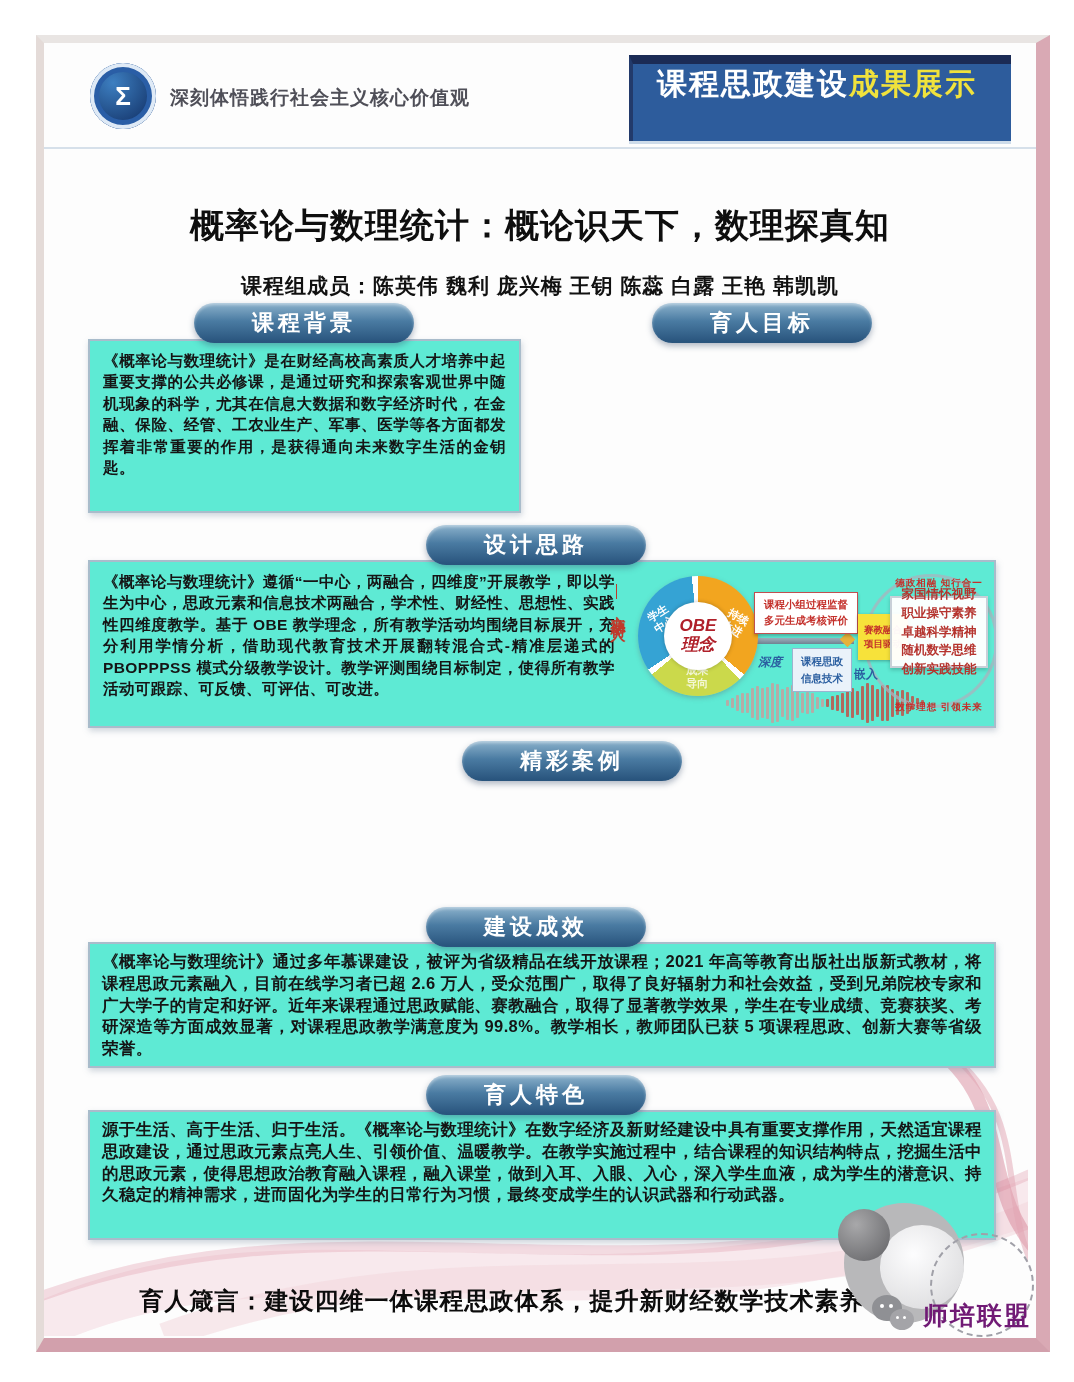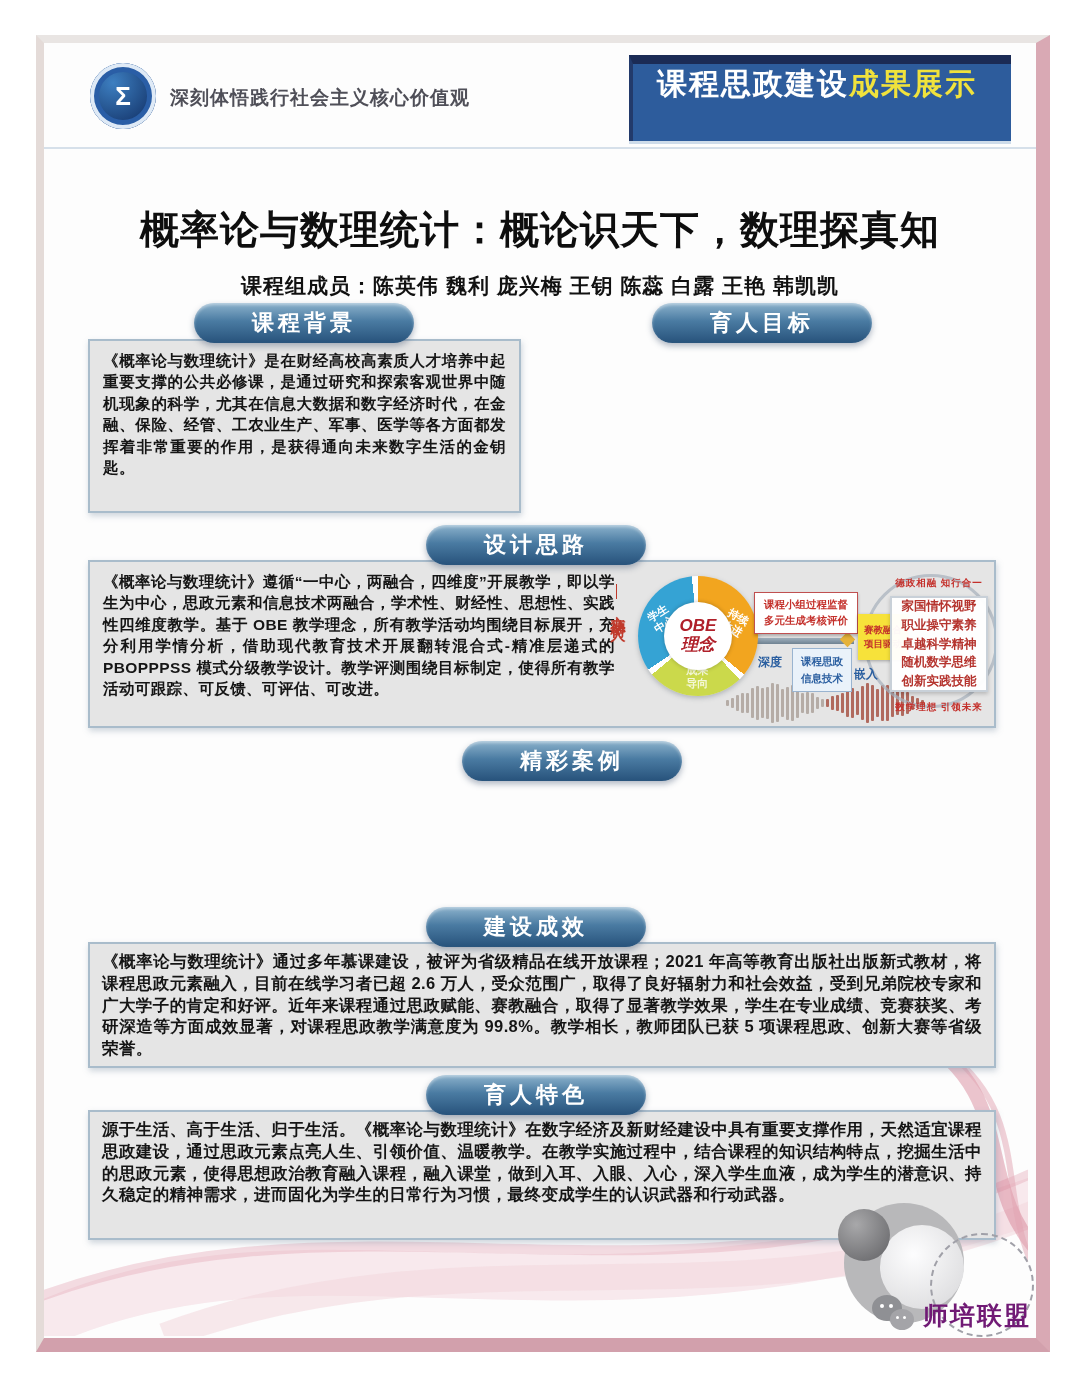--- a/index.html
+++ b/index.html
@@ -24,32 +24,32 @@
         background:#2d5c9c;border-top:9px solid #1b2b55;border-left:4px solid #223a6b;
         box-shadow:0 3px 0 rgba(185,205,225,.7);
         display:flex;align-items:flex-start;padding-left:24px;box-sizing:border-box;
         font-size:30px;font-weight:800;letter-spacing:2px;z-index:2;}
   .banner .w{color:#ffffff;}
   .banner .y{color:#f0e23c;}
   .header-line{position:absolute;left:0;top:104px;width:100%;height:2px;
         background:#d6e0ea;z-index:1;}
 
   .title{position:absolute;left:0;top:160px;width:100%;text-align:center;
-        font-size:39px;font-weight:800;color:#0e0e0e;letter-spacing:1px;z-index:2;}
+        font-size:34px;font-weight:800;color:#0e0e0e;letter-spacing:1px;z-index:2;}
   .members{position:absolute;left:0;top:229px;width:100%;text-align:center;
         font-size:21px;font-weight:700;color:#111;letter-spacing:1px;z-index:2;}
 
   
   .pill{position:absolute;width:220px;height:40px;border-radius:22px;
         display:flex;align-items:center;justify-content:center;
         color:#fff;font-size:22px;font-weight:700;letter-spacing:4px;
         background:linear-gradient(180deg,#8cb2cc 0%,#4a7ba2 45%,#27527b 100%);
         box-shadow:0 3px 6px rgba(60,80,110,.4), inset 0 2px 3px rgba(255,255,255,.4);
         z-index:3;}
-  .panel{position:absolute;background:#e5e5e5;border:2px solid #a9bccb;box-sizing:border-box;
+  .panel{position:absolute;background:#5eead4;border:2px solid #a9bccb;box-sizing:border-box;
         box-shadow:1px 3px 6px rgba(120,140,160,.35);z-index:2;}
   .panel .txt{padding:9px 13px;font-size:15.5px;font-weight:700;color:#151515;
         text-align:justify;line-height:1.38;letter-spacing:.4px;}
   .panel.wide .txt{font-size:16.5px;line-height:1.32;padding:7px 12px;}
 
   
   .design-box{overflow:hidden;}
   .design-text{position:absolute;left:0;top:0;width:512px;}
   .lide{position:absolute;left:518px;top:22px;writing-mode:vertical-rl;
         color:#c0392b;font-size:15px;font-weight:800;letter-spacing:4px;z-index:2;}
@@ -75,32 +75,32 @@
         background:linear-gradient(180deg,#9fb0bd,#6f8292);z-index:1;}
   .arrowhead{position:absolute;left:634px;top:70px;width:0;height:0;
         border:9px solid transparent;border-right:14px solid #7f92a1;z-index:1;}
   .diamond{position:absolute;left:752px;top:72px;width:11px;height:11px;background:#e5b23a;
         transform:rotate(45deg);z-index:1;}
   .drive-label{position:absolute;left:768px;top:52px;width:50px;height:46px;background:#f7e23a;
         display:flex;flex-direction:column;align-items:center;justify-content:center;
         color:#c4302b;font-size:9.5px;font-weight:800;line-height:1.5;z-index:2;
         box-shadow:0 1px 3px rgba(0,0,0,.3);}
   .deep,.embed{position:absolute;color:#2b5fa0;font-size:12px;font-weight:800;z-index:2;}
-  .deep{left:668px;top:92px;}
+  .deep{left:668px;top:92px;font-style:italic;}
   .embed{left:764px;top:104px;}
   .fuse-box{position:absolute;left:702px;top:86px;width:58px;height:42px;
         background:#eaf2fa;border:1px solid #9ab4d0;
         display:flex;flex-direction:column;align-items:center;justify-content:center;
         color:#2b5fa0;font-size:10.5px;font-weight:800;line-height:1.6;z-index:2;}
   .waveform{position:absolute;left:632px;top:120px;width:208px;height:42px;
         display:flex;align-items:center;justify-content:center;z-index:1;}
   .waveform i{display:block;width:3px;margin-right:2px;border-radius:1px;}
   .arc{position:absolute;left:774px;top:12px;width:128px;height:128px;border-radius:50%;
         border:3px solid #a9b3bd;opacity:.75;z-index:1;}
-  .values-box{position:absolute;left:800px;top:34px;width:98px;height:96px;background:rgba(255,255,255,.96);
+  .values-box{position:absolute;left:800px;top:34px;width:98px;height:72px;background:rgba(255,255,255,.96);
         border:2px solid #c8d0d8;box-shadow:0 2px 4px rgba(0,0,0,.2);box-sizing:border-box;
         display:flex;flex-direction:column;align-items:center;justify-content:center;
         color:#b5342e;font-size:12.5px;font-weight:800;line-height:1.5;z-index:2;}
   .mini-red{position:absolute;width:130px;text-align:center;color:#c4302b;
         font-size:9.5px;font-weight:700;letter-spacing:1px;z-index:2;}
   .mini-top{left:784px;top:15px;}
   .mini-bottom{left:784px;top:139px;}
 
   
   .motto{position:absolute;left:0;top:1242px;width:100%;text-align:center;
@@ -251,20 +251,21 @@
     <div class="pill" style="left:382px;top:864px;">建设成效</div>
     <div class="panel wide" style="left:44px;top:899px;width:908px;height:126px;">
       <div class="txt">《概率论与数理统计》通过多年慕课建设，被评为省级精品在线开放课程；2021 年高等教育出版社出版新式教材，将课程思政元素融入，目前在线学习者已超 2.6 万人，受众范围广，取得了良好辐射力和社会效益，受到兄弟院校专家和广大学子的肯定和好评。近年来课程通过思政赋能、赛教融合，取得了显著教学效果，学生在专业成绩、竞赛获奖、考研深造等方面成效显著，对课程思政教学满意度为 99.8%。教学相长，教师团队已获 5 项课程思政、创新大赛等省级荣誉。</div>
     </div>
 
     <div class="pill" style="left:382px;top:1032px;">育人特色</div>
     <div class="panel wide" style="left:44px;top:1067px;width:908px;height:130px;">
       <div class="txt">源于生活、高于生活、归于生活。《概率论与数理统计》在数字经济及新财经建设中具有重要支撑作用，天然适宜课程思政建设，通过思政元素点亮人生、引领价值、温暖教学。在教学实施过程中，结合课程的知识结构特点，挖掘生活中的思政元素，使得思想政治教育融入课程，融入课堂，做到入耳、入眼、入心，深入学生血液，成为学生的潜意识、持久稳定的精神需求，进而固化为学生的日常行为习惯，最终变成学生的认识武器和行动武器。</div>
     </div>
 
+    <div class="motto">育人箴言：建设四维一体课程思政体系，提升新财经数学技术素养</div>
 
     <div class="sphere-big"></div>
     <div class="sphere-light"></div>
     <div class="sphere-dark"></div>
     <div class="dashed-circle"></div>
     <div class="watermark-row">
       <div class="wechat">
         <div class="b1"></div>
         <div class="e" style="left:8px;top:9px;"></div>
         <div class="e" style="left:17px;top:9px;"></div>

